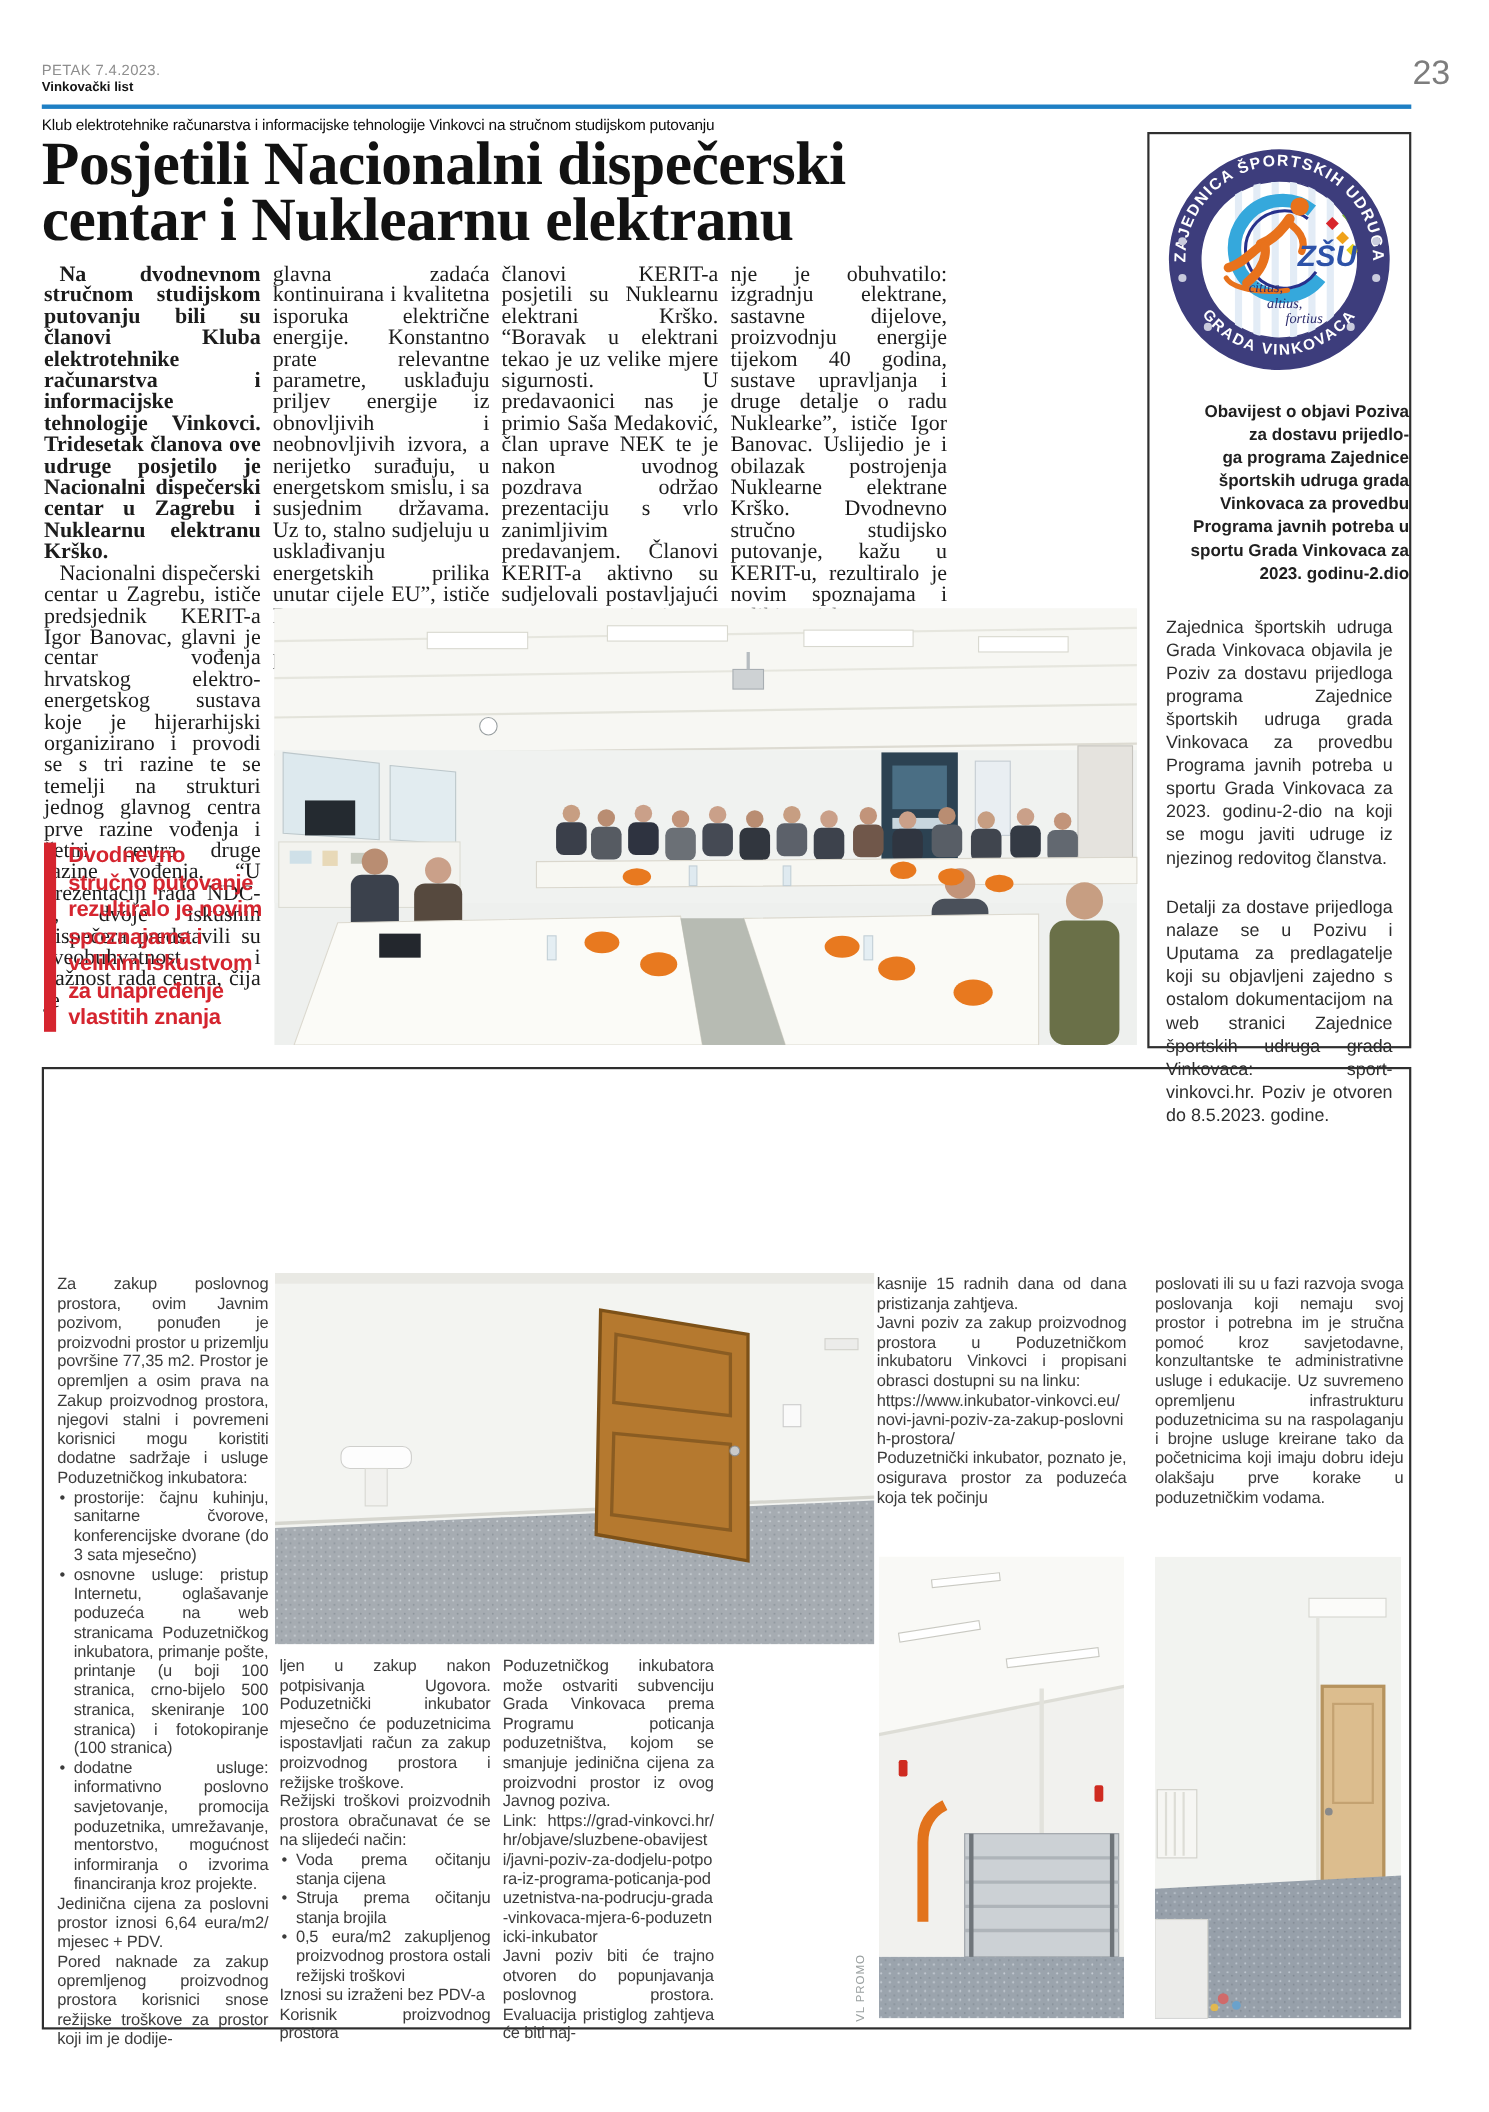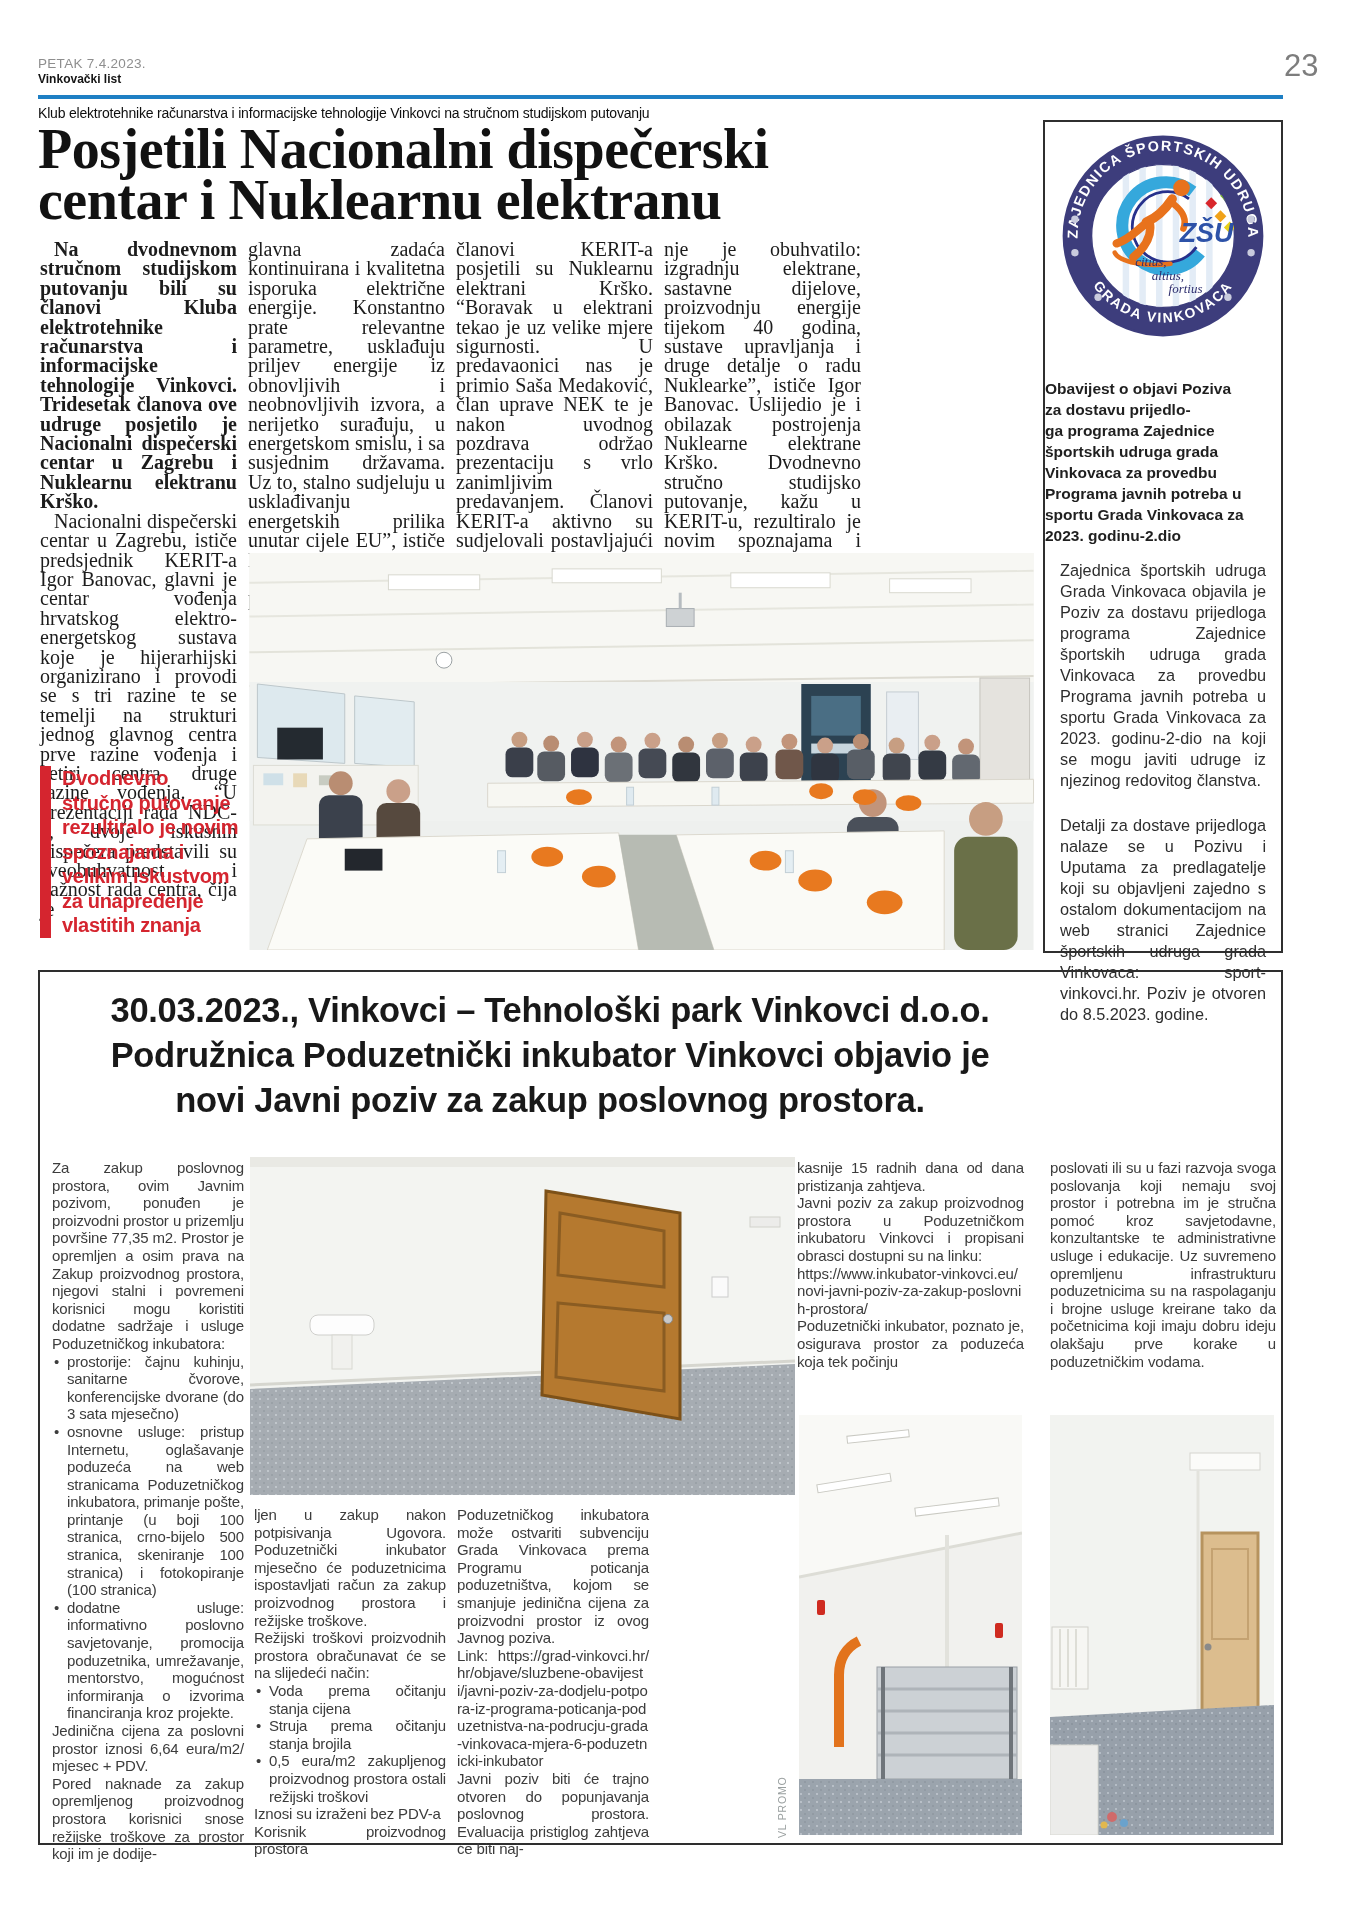--- a/index.html
+++ b/index.html
@@ -24,21 +24,21 @@
   #quote{left:40px;top:766px;width:215px;display:flex;}
   #quote .qbar{width:11px;height:172px;background:#d5252f;flex:0 0 11px;}
   #quote .qtext{margin-left:11px;font-weight:bold;font-size:20px;line-height:24.5px;color:#d5252f;letter-spacing:-.3px;white-space:nowrap;}
 
   
   #photo1{left:248px;top:553px;width:787px;height:397px;overflow:hidden;}
 
   
   #sidebar{left:1043px;top:120px;width:240px;height:833px;border:2px solid #2f2f2f;box-sizing:border-box;}
   #zsulogo{position:absolute;left:16px;top:12px;width:204px;height:204px;}
-  #sbhead{position:absolute;left:0;top:256px;width:100%;text-align:left;font-weight:bold;font-size:15.5px;line-height:21px;color:#1f1f1f;}
+  #sbhead{position:absolute;left:0;top:242px;width:100%;text-align:right;font-weight:bold;font-size:15.5px;line-height:21px;color:#1f1f1f;}
   .sbpara{position:absolute;left:15px;width:206px;font-size:16.3px;line-height:21px;text-align:justify;color:#2e2e2e;}
   #sbp1{top:438px;}
   #sbp2{top:693px;}
 
   
   #box2{left:38px;top:970px;width:1245px;height:875px;border:2px solid #2e2e2e;box-sizing:border-box;}
   #headline2{position:absolute;left:10px;top:16px;width:1000px;text-align:center;font-weight:bold;font-size:34.5px;line-height:45px;color:#191919;letter-spacing:-.3px;}
   .a2col{position:absolute;font-size:15px;line-height:17.6px;text-align:justify;color:#3c3c3c;letter-spacing:-.15px;}
   #a2c1{left:12px;top:187px;width:192px;}
   #a2c2{left:214px;top:534px;width:192px;}
@@ -296,25 +296,20 @@
     <div>Vinkovaca za provedbu</div>
     <div>Programa javnih potreba u</div>
     <div>sportu Grada Vinkovaca za</div>
     <div>2023. godinu-2.dio</div>
   </div>
   <div class="sbpara" id="sbp1">Zajednica športskih udruga Grada Vinkovaca objavila je Poziv za dostavu prijedloga programa Zajednice športskih udruga grada Vinkovaca za provedbu Programa javnih potreba u sportu Grada Vinkovaca za 2023. godinu-2-dio na koji se mogu javiti udruge iz njezinog redovitog članstva.</div>
   <div class="sbpara" id="sbp2">Detalji za dostave prijedloga nalaze se u Pozivu i Uputama za predlagatelje koji su objavljeni zajedno s ostalom dokumentacijom na web stranici Zajednice športskih udruga grada Vinkovaca: sport-vinkovci.hr. Poziv je otvoren do 8.5.2023. godine.</div>
 </div>
 
 <div class="abs" id="box2">
-  <div id="headline2">
-    <div>30.03.2023., Vinkovci –  Tehnološki park Vinkovci d.o.o.</div>
-    <div>Podružnica Poduzetnički inkubator Vinkovci objavio je</div>
-    <div>novi Javni poziv za zakup poslovnog prostora.</div>
-  </div>
 
   <div class="a2col" id="a2c1">
     <div>Za zakup poslovnog prostora, ovim Javnim pozivom, ponuđen je proizvodni prostor u prizemlju površine 77,35 m2. Prostor je opremljen a osim prava na Zakup proizvodnog prostora, njegovi stalni i povremeni korisnici mogu koristiti dodatne sadržaje i usluge Poduzetničkog inkubatora:</div>
     <div class="bullet">prostorije: čajnu kuhinju, sanitarne čvorove, konferencijske dvorane (do 3 sata mjesečno)</div>
     <div class="bullet">osnovne usluge: pristup Internetu, oglašavanje poduzeća na web stranicama Poduzetničkog inkubatora, primanje pošte, printanje (u boji 100 stranica, crno-bijelo 500 stranica, skeniranje 100 stranica) i fotokopiranje (100 stranica)</div>
     <div class="bullet">dodatne usluge: informativno poslovno savjetovanje, promocija poduzetnika, umrežavanje, mentorstvo, mogućnost informiranja o izvorima financiranja kroz projekte.</div>
     <div>Jedinična cijena za poslovni prostor iznosi 6,64 eura/m2/ mjesec + PDV.</div>
     <div>Pored naknade za zakup opremljenog proizvodnog prostora korisnici snose režijske troškove za prostor koji im je dodije-</div>
   </div>
 

